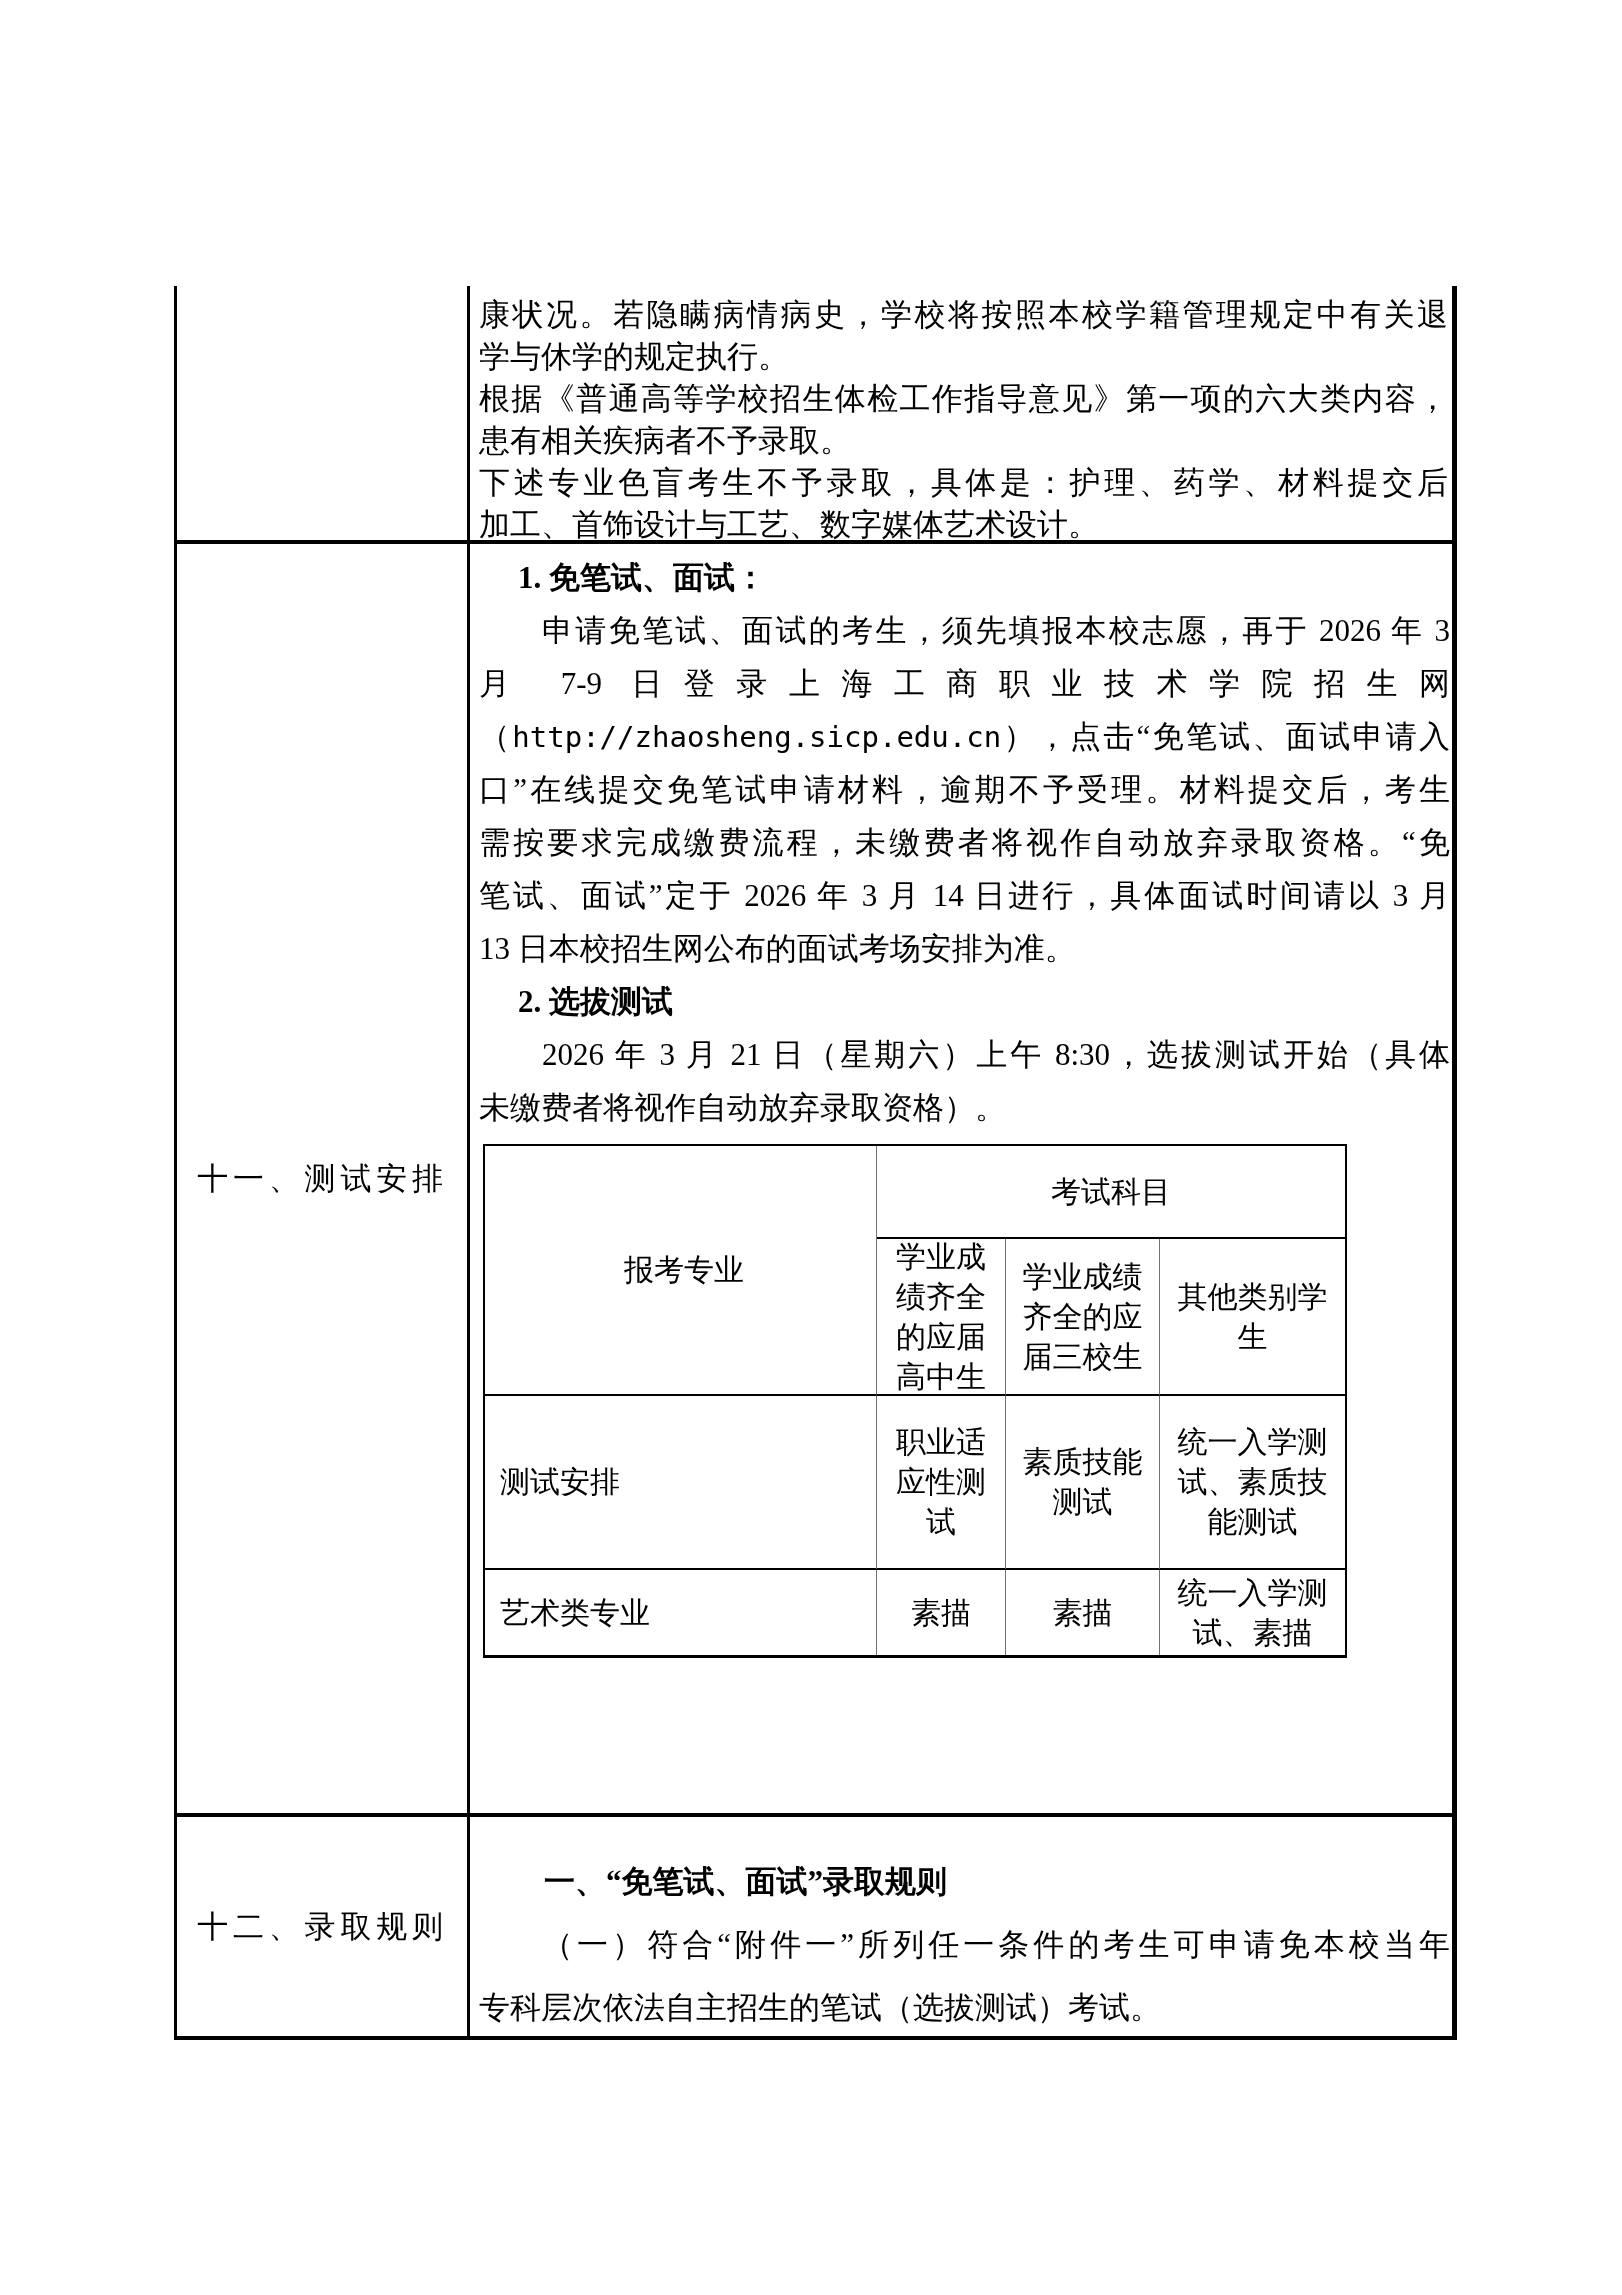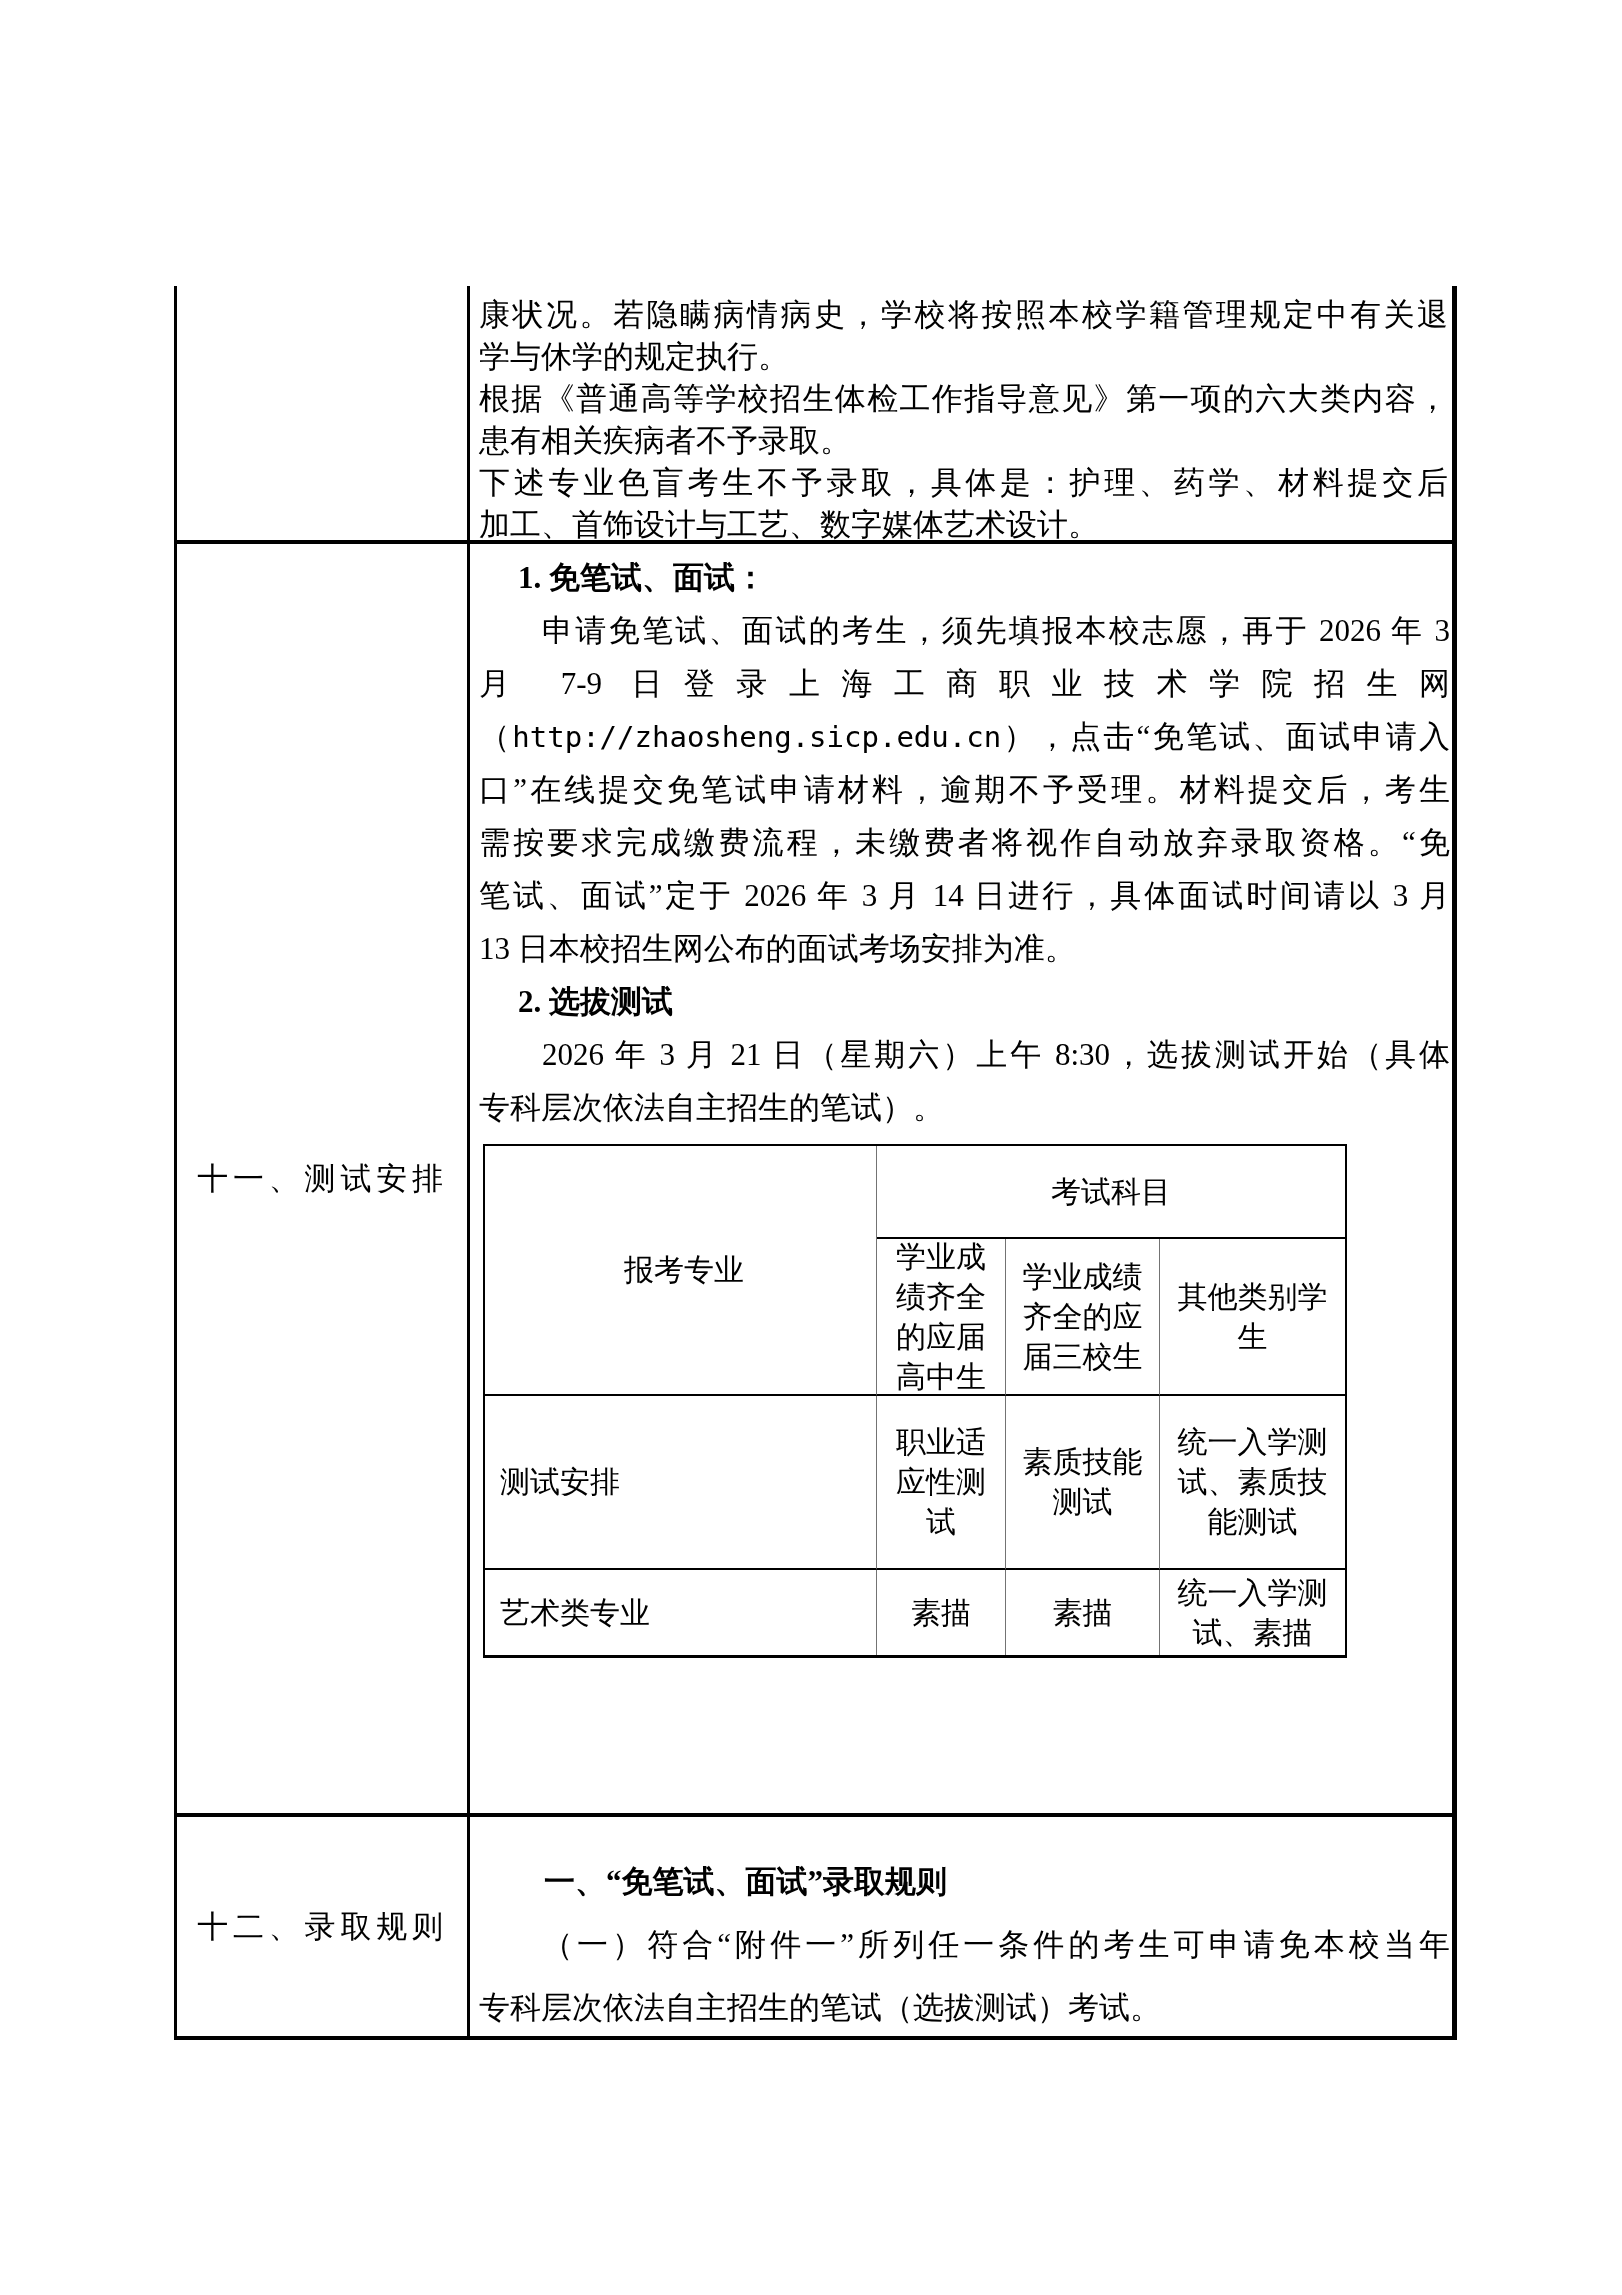--- a/index.html
+++ b/index.html
@@ -112,21 +112,21 @@
     <div class="b-line b-head">1. 免笔试、面试：</div>
     <div class="b-line jl indent">申请免笔试、面试的考生，须先填报本校志愿，再于 2026 年 3</div>
     <div class="b-line jl">月 7-9 日登录上海工商职业技术学院招生网</div>
     <div class="b-line jl"><span>（</span><span class="url">http://zhaosheng.sicp.edu.cn</span><span>），点击“免笔试、面试申请入</span></div>
     <div class="b-line jl">口”在线提交免笔试申请材料，逾期不予受理。材料提交后，考生</div>
     <div class="b-line jl">需按要求完成缴费流程，未缴费者将视作自动放弃录取资格。“免</div>
     <div class="b-line jl">笔试、面试”定于 2026 年 3 月 14 日进行，具体面试时间请以 3 月</div>
     <div class="b-line ll">13 日本校招生网公布的面试考场安排为准。</div>
     <div class="b-line b-head">2. 选拔测试</div>
     <div class="b-line jl indent">2026 年 3 月 21 日（星期六）上午 8:30，选拔测试开始（具体</div>
-    <div class="b-line ll">专科层次依法自主招生的笔试）。</div>
+    <div class="b-line ll">未缴费者将视作自动放弃录取资格）。</div>
   </div>
 
   <div class="inner-table">
     <div class="cell major c-head-major" style="justify-content:center;text-align:center;">报考专业</div>
     <div class="cell no-r c-head-subj">考试科目</div>
 
     <div class="cell narrow">学业成绩齐全的应届高中生</div>
     <div class="cell">学业成绩齐全的应届三校生</div>
     <div class="cell no-r">其他类别学生</div>
 

